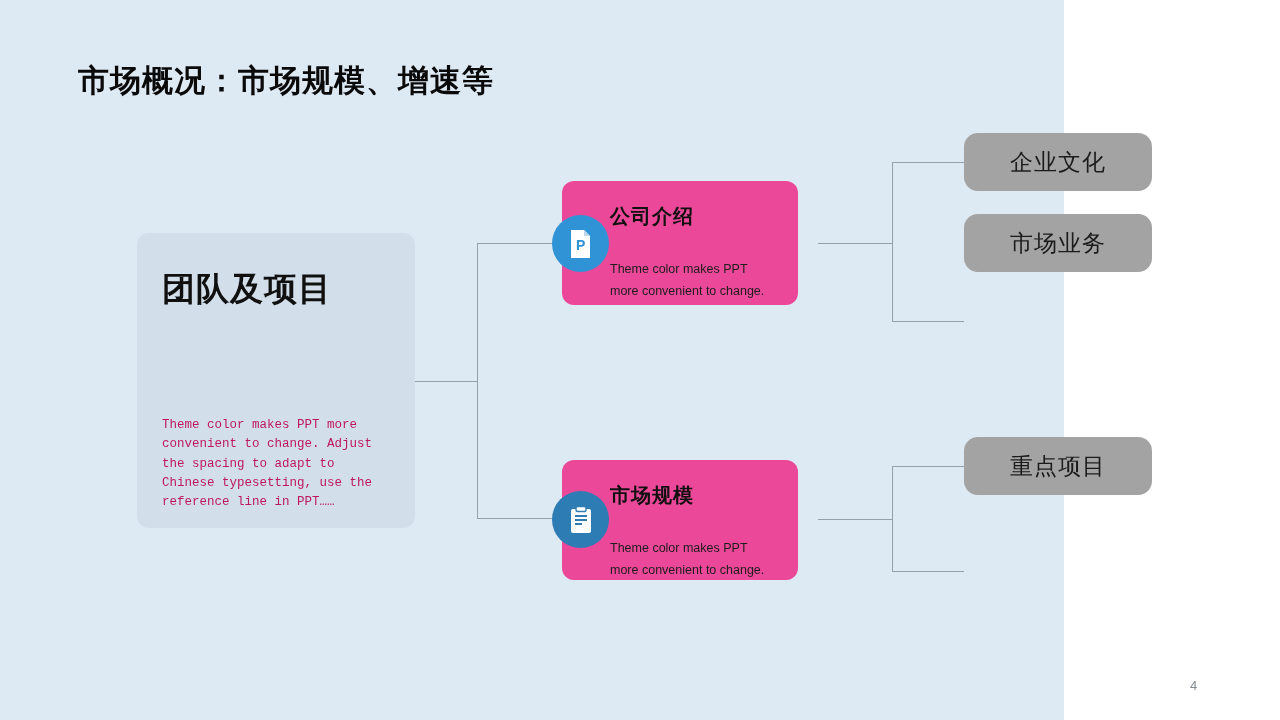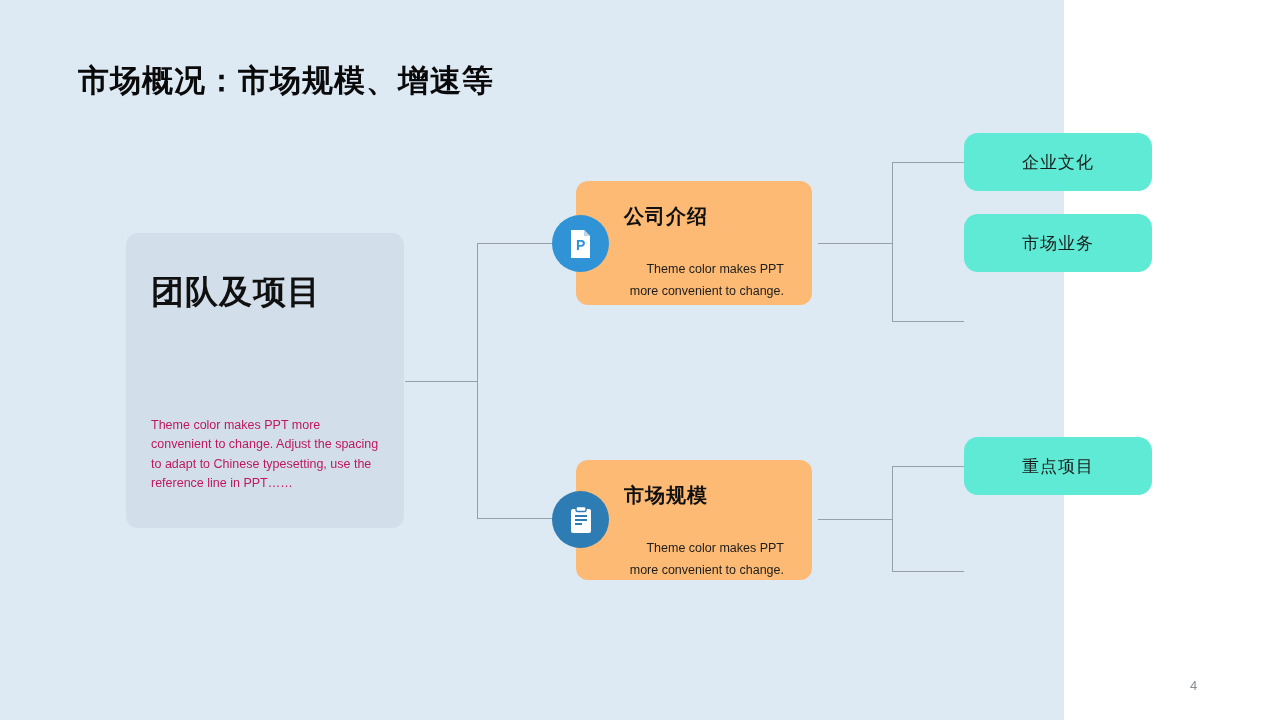--- a/index.html
+++ b/index.html
@@ -20,26 +20,27 @@
     left: 78px;
     top: 60px;
     font-size: 31px;
     font-weight: 800;
     color: #0a0a0a;
     letter-spacing: 1px;
   }
   
   .root-card {
     position: absolute;
-    left: 126px;
+    left: 137px;
     top: 233px;
     width: 278px;
     height: 295px;
     background: #d2dfea;
     border-radius: 12px;
+    font-family: Liberation Mono, monospace;
   }
   .root-heading {
     position: absolute;
     left: 25px;
     top: 36px;
     font-size: 33px;
     font-weight: 800;
     line-height: 46px;
     color: #101010;
     letter-spacing: 1px;
@@ -50,25 +51,24 @@
     left: 25px;
     top: 183px;
     width: 230px;
     font-size: 12.5px;
     line-height: 19.3px;
     color: #be185d;
   }
   
   .branch-card {
     position: absolute;
-    left: 576px;
+    left: 562px;
     width: 236px;
-    background: #fdba74;
+    background: #ec4899;
     border-radius: 12px;
-    text-align: right;
   }
   .branch-card.top { top: 181px; height: 124px; }
   .branch-card.bottom { top: 460px; height: 120px; }
   .branch-title {
     position: absolute;
     left: 48px;
     top: 22px;
     font-size: 20px;
     font-weight: 800;
     color: #101010;
@@ -96,26 +96,26 @@
     justify-content: center;
   }
   .icon-circle.top { top: 215px; background: #2f93d6; }
   .icon-circle.bottom { top: 491px; background: #2d7cb4; }
   
   .leaf-box {
     position: absolute;
     left: 964px;
     width: 188px;
     height: 58px;
-    background: #5eead4;
+    background: #a3a3a3;
     border-radius: 14px;
     display: flex;
     align-items: center;
     justify-content: center;
-    font-size: 17px;
+    font-size: 23px;
     color: #1b1b1b;
     letter-spacing: 1px;
   }
   .leaf-1 { top: 133px; }
   .leaf-2 { top: 214px; text-align: right; }
   .leaf-3 { top: 292px; }
   .leaf-4 { top: 437px; }
   .leaf-5 { top: 542px; }
   
   .line {

